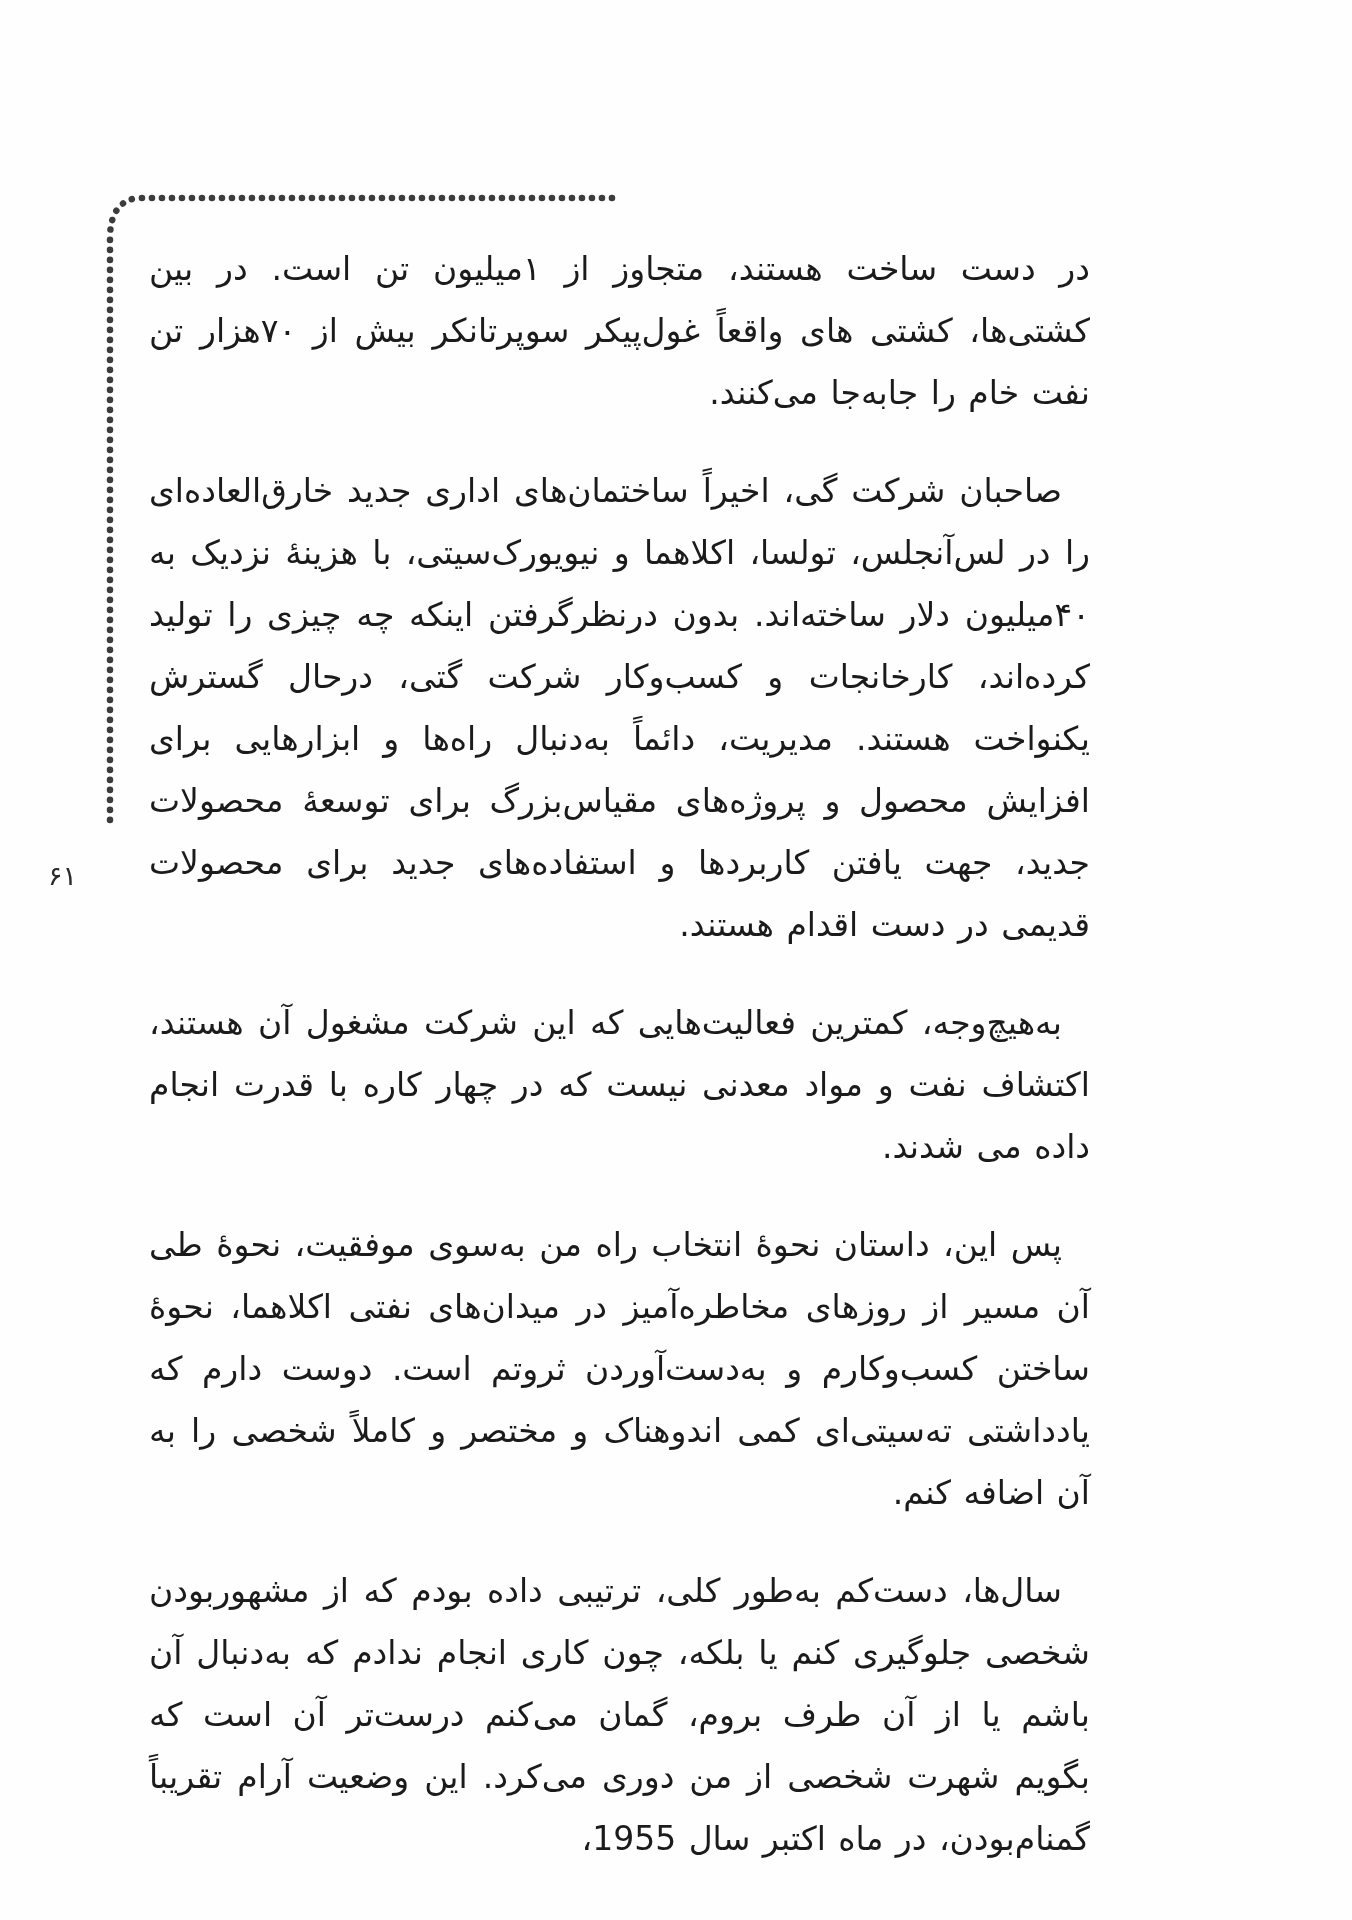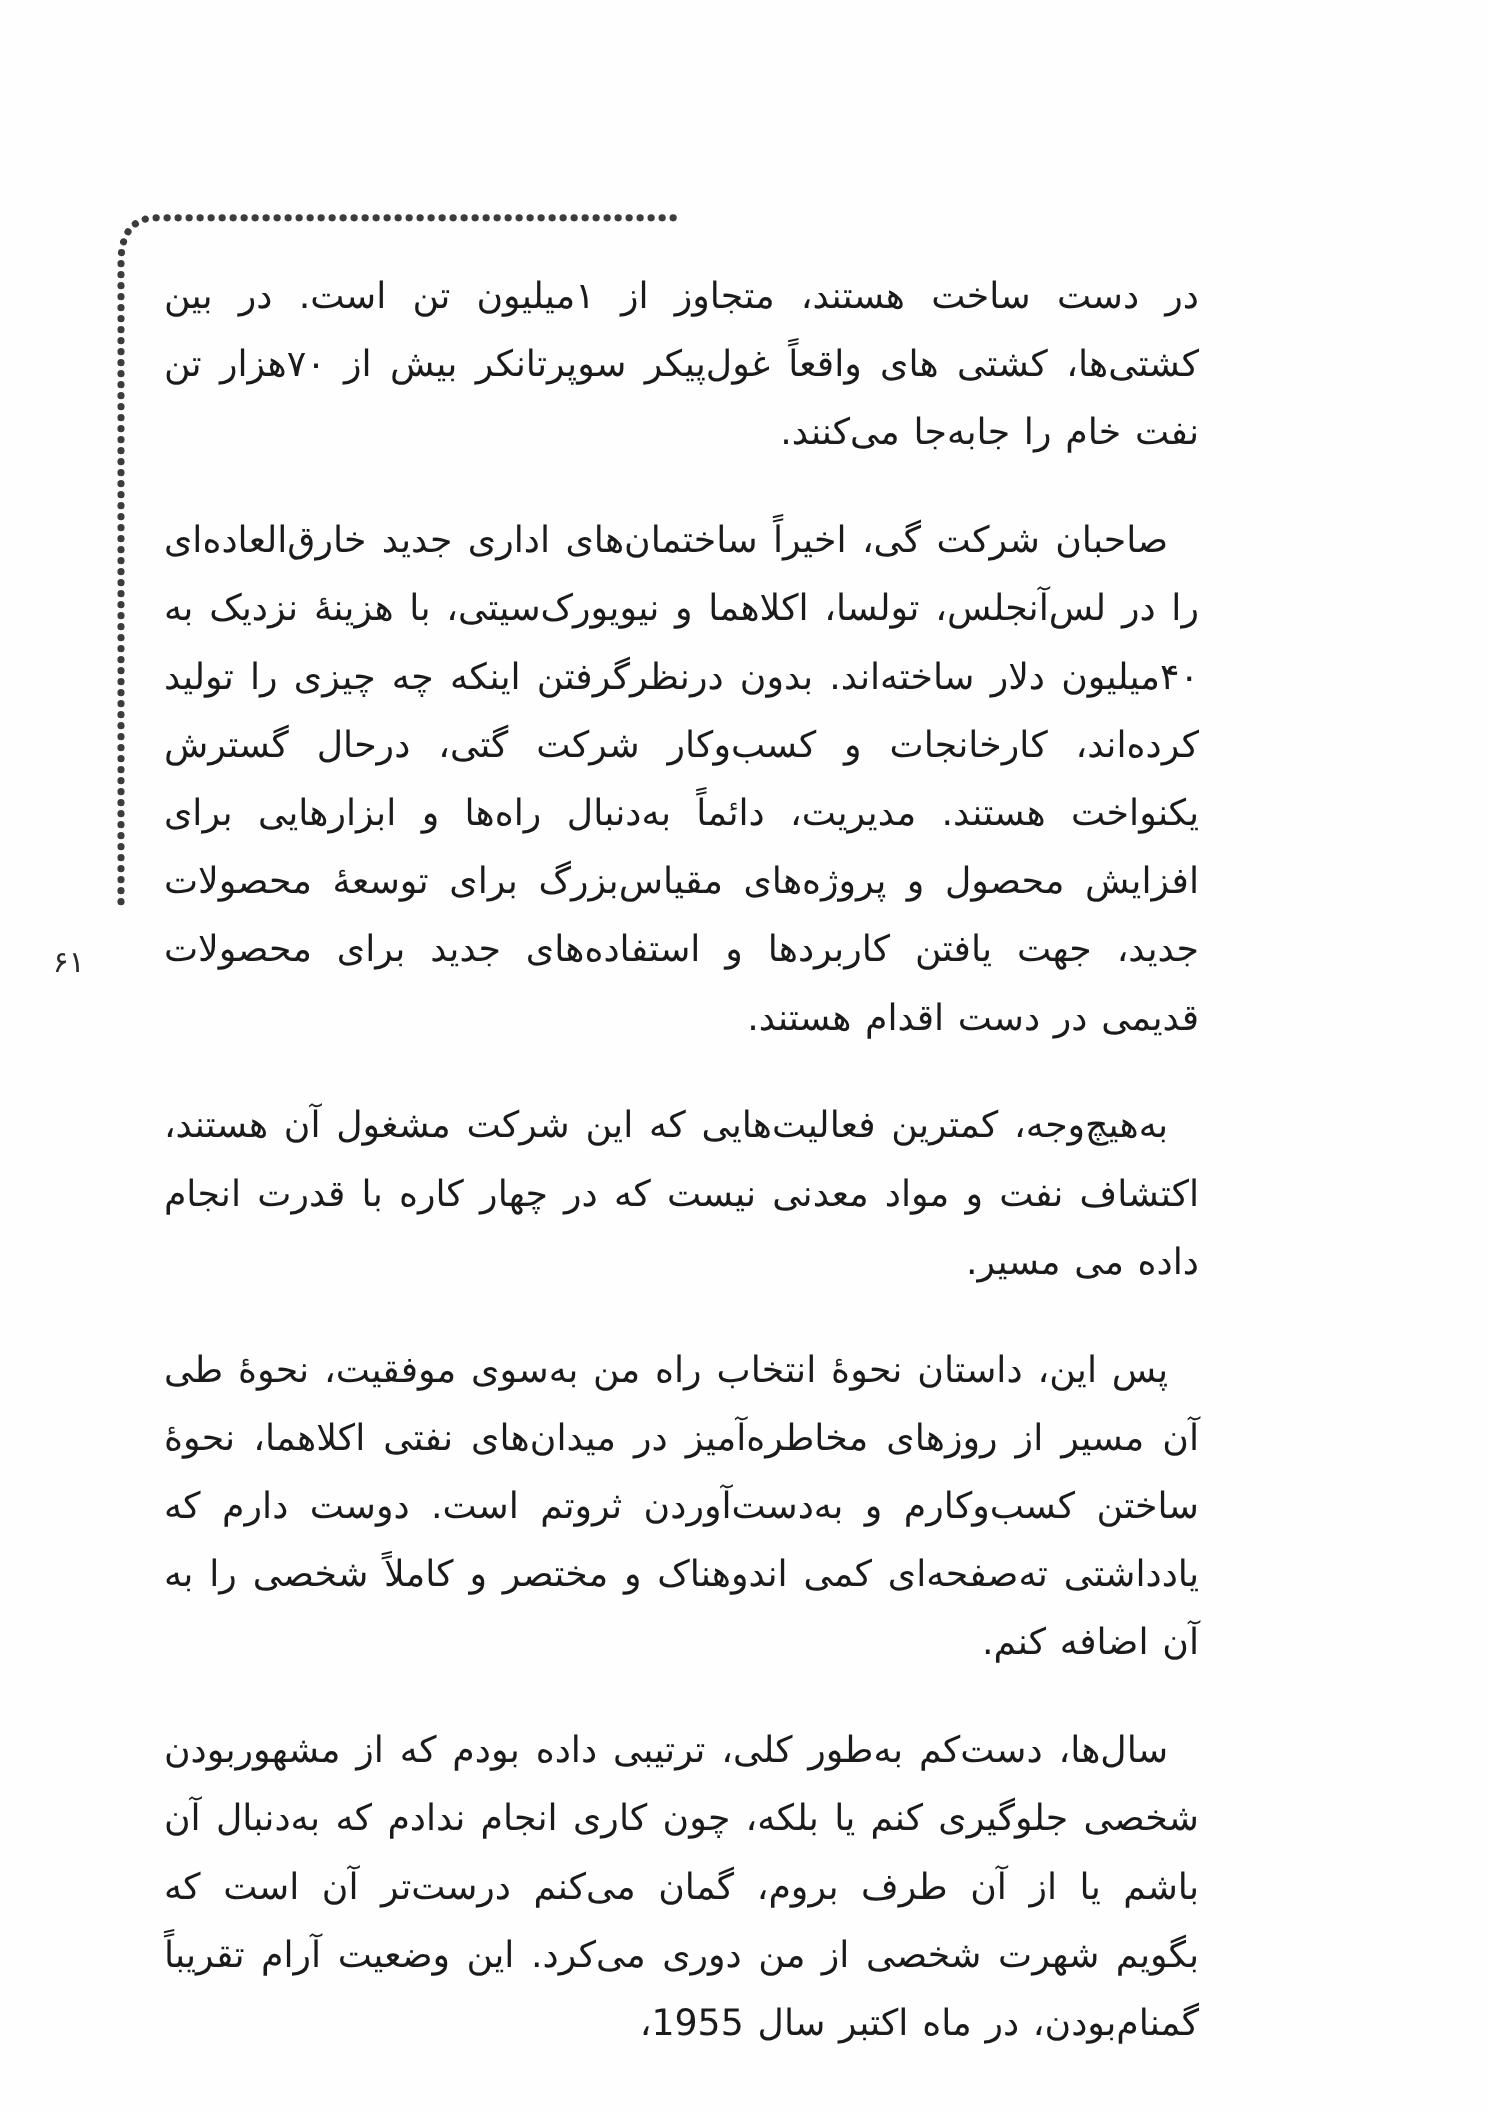--- a/index.html
+++ b/index.html
@@ -65,18 +65,18 @@
 
   <svg class="deco-border-svg" width="700" height="900" viewBox="0 0 700 900" aria-hidden="true">
     <path d="M 612 198 L 138 198 Q 111 201 110 236 L 110 821" fill="none" stroke="#3c3c3c" stroke-width="6.5" stroke-dasharray="0.1 9.9" stroke-linecap="round"></path>
   </svg>
 
   <div class="page-number">۶۱</div>
 
   <div class="text-block">
     <p>در دست ساخت هستند، متجاوز از ۱میلیون تن است. در بین کشتی‌ها، کشتی های واقعاً غول‌پیکر سوپرتانکر بیش از ۷۰هزار تن نفت خام را جابه‌جا می‌کنند.</p>
     <p class="indented">صاحبان شرکت گی، اخیراً ساختمان‌های اداری جدید خارق‌العاده‌ای را در لس‌آنجلس، تولسا، اکلاهما و نیویورک‌سیتی، با هزینهٔ نزدیک به ۴۰میلیون دلار ساخته‌اند. بدون درنظرگرفتن اینکه چه چیزی را تولید کرده‌اند، کارخانجات و کسب‌وکار شرکت گتی، درحال گسترش یکنواخت هستند. مدیریت، دائماً به‌دنبال راه‌ها و ابزارهایی برای افزایش محصول و پروژه‌های مقیاس‌بزرگ برای توسعهٔ محصولات جدید، جهت یافتن کاربردها و استفاده‌های جدید برای محصولات قدیمی در دست اقدام هستند.</p>
-    <p class="indented">به‌هیچ‌وجه، کمترین فعالیت‌هایی که این شرکت مشغول آن هستند، اکتشاف نفت و مواد معدنی نیست که در چهار کاره با قدرت انجام داده می مسیر.</p>
-    <p class="indented">پس این، داستان نحوهٔ انتخاب راه من به‌سوی موفقیت، نحوهٔ طی آن مسیر از روزهای مخاطره‌آمیز در میدان‌های نفتی اکلاهما، نحوهٔ ساختن کسب‌وکارم و به‌دست‌آوردن ثروتم است. دوست دارم که یادداشتی ته‌صفحه‌ای کمی اندوهناک و مختصر و کاملاً شخصی را به آن اضافه کنم.</p>
+    <p class="indented">به‌هیچ‌وجه، کمترین فعالیت‌هایی که این شرکت مشغول آن هستند، اکتشاف نفت و مواد معدنی نیست که در چهار کاره با قدرت انجام داده می شدند.</p>
+    <p class="indented">پس این، داستان نحوهٔ انتخاب راه من به‌سوی موفقیت، نحوهٔ طی آن مسیر از روزهای مخاطره‌آمیز در میدان‌های نفتی اکلاهما، نحوهٔ ساختن کسب‌وکارم و به‌دست‌آوردن ثروتم است. دوست دارم که یادداشتی ته‌سیتی‌ای کمی اندوهناک و مختصر و کاملاً شخصی را به آن اضافه کنم.</p>
     <p class="indented">سال‌ها، دست‌کم به‌طور کلی، ترتیبی داده بودم که از مشهوربودن شخصی جلوگیری کنم یا بلکه، چون کاری انجام ندادم که به‌دنبال آن باشم یا از آن طرف بروم، گمان می‌کنم درست‌تر آن است که بگویم شهرت شخصی از من دوری می‌کرد. این وضعیت آرام تقریباً گمنام‌بودن، در ماه اکتبر سال 1955،</p>
   </div>
 
 </div>
 
 </body></html>

